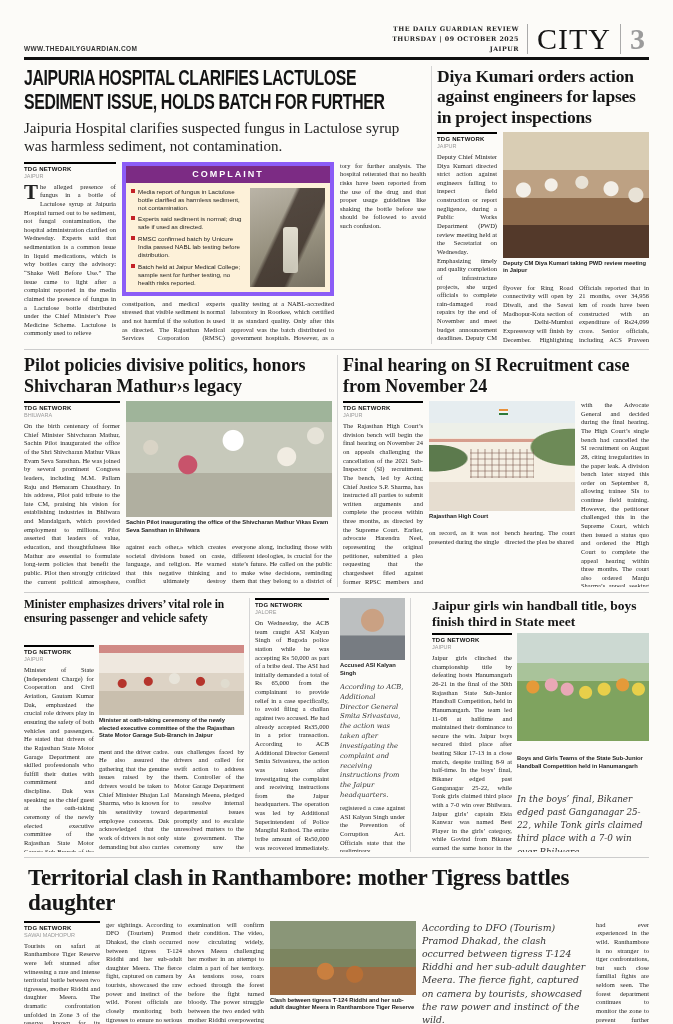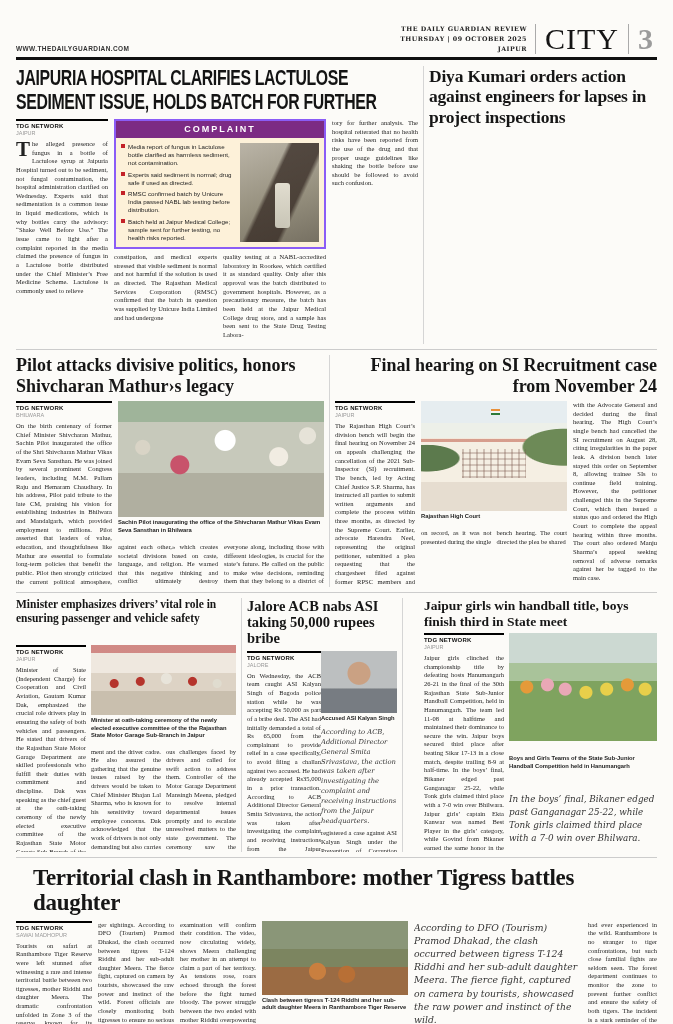--- a/index.html
+++ b/index.html
@@ -1,17 +1,17 @@
 <!DOCTYPE html>
 <html><head>
 <meta charset="utf-8">
 <style>
   html,body{margin:0;padding:0;background:#e9e9e9;}
   .sheet{width:673px;height:1024px;background:#fcfbf8;box-sizing:border-box;
-         padding:24px 16px 8px;font-family:"Liberation Serif",serif;color:#1c1c1c;
+         padding:24px 24px 8px;font-family:"Liberation Serif",serif;color:#1c1c1c;
          overflow:hidden;position:relative;}
   
   .mast{display:flex;justify-content:space-between;align-items:flex-end;}
   .url{font:700 6.5px "Liberation Sans",sans-serif;letter-spacing:.4px;color:#333;padding-bottom:2px;}
   .mast-right{display:flex;align-items:stretch;}
   .mast-lines{text-align:right;font:700 6.3px/1.55 "DejaVu Serif",serif;letter-spacing:.5px;color:#222;padding-right:8px;align-self:center;}
   .city{font:400 30px/1 "Liberation Serif",serif;letter-spacing:1px;padding:0 9px;
         border-left:1px solid #aaa;display:flex;align-items:center;color:#151515;}
   .pageno{font:700 30px/1 "Liberation Serif",serif;color:#9b9b9b;padding:0 4px 0 9px;
         border-left:1px solid #aaa;display:flex;align-items:center;}
@@ -32,35 +32,35 @@
   .secA{display:flex;height:278px;margin-top:6px;}
   .artL{width:402px;flex:none;display:flex;flex-direction:column;}
   .h-main{height:50px;overflow:hidden;margin:0 0 3px;}
   .h-main-i{display:block;width:558px;transform:scaleX(.72);transform-origin:0 0;
             font:700 22px/1.1 "Liberation Sans",sans-serif;letter-spacing:-.5px;color:#141414;}
   .subhead{font:400 15px/1.22 "Liberation Serif",serif;margin:0 0 6px;color:#222;}
   .a1cols{display:flex;gap:6px;flex:1;overflow:hidden;}
   .a1c1{width:92px;flex:none;}
   .a1mid{width:212px;flex:none;display:flex;flex-direction:column;}
   .a1q{flex:1;overflow:hidden;}
-  .cplt{background:#fdf1d9;border:2px solid #8b5cf6;}
+  .cplt{background:#fdf1d9;border:4px solid #8b5cf6;}
   .cplt-h{background:#7c2b84;color:#fff;font:700 9px/1 "Liberation Sans",sans-serif;
           letter-spacing:2px;text-align:center;padding:4px 0;}
   .cplt-b{display:flex;gap:5px;padding:5px;}
   .blt-list{width:114px;flex:none;display:flex;flex-direction:column;gap:3.5px;}
   .blt{display:flex;gap:3px;font:400 6.2px/1.3 "Liberation Sans",sans-serif;text-align:left;color:#222;}
   .blt .sq{flex:none;width:4px;height:4px;background:#c32127;margin-top:1px;}
   .ph-bottle{flex:1;min-height:96px;background:
       linear-gradient(115deg, rgba(40,30,25,0) 38%, rgba(52,40,34,.75) 42% 66%, rgba(40,30,25,0) 70%),
       linear-gradient(160deg,#bab4a7,#97917f 55%,#767062);}
   .ph-bottle::after{content:"";position:absolute;left:44%;top:40%;width:15px;height:46%;
       background:linear-gradient(180deg,#e9e5d7,#cfccbd);border-radius:3px;opacity:.95;}
   .a1two{display:flex;gap:6px;margin-top:4px;flex:1;overflow:hidden;}
   .a1two .bt{flex:1;}
-  .artR{flex:1;display:flex;flex-direction:row;overflow:hidden;}
+  .artR{flex:1;display:flex;flex-direction:column;overflow:hidden;}
   .h-diya{font-size:17.5px;line-height:1.16;letter-spacing:-.2px;margin-bottom:5px;}
   .diya-cols{display:flex;gap:6px;flex:1;overflow:hidden;}
   .diya-c1{width:60px;flex:none;}
   .diya-r{flex:1;display:flex;flex-direction:column;overflow:hidden;}
   .ph-meeting{height:126px;background:
       radial-gradient(circle at 14% 46%, #f3efe8 0 7px, transparent 8px),
       radial-gradient(circle at 33% 42%, #f3efe8 0 6px, transparent 7px),
       radial-gradient(circle at 54% 40%, #e8e2d6 0 6px, transparent 7px),
       radial-gradient(circle at 74% 45%, #f3efe8 0 7px, transparent 8px),
       radial-gradient(circle at 91% 50%, #e8e2d6 0 7px, transparent 8px),
@@ -77,21 +77,21 @@
   .ph-crowd{height:116px;background:
       radial-gradient(circle at 52% 34%, #ffffff 0 10px, transparent 11px),
       radial-gradient(circle at 30% 55%, #c8536b 0 9px, transparent 10px),
       radial-gradient(circle at 78% 48%, #f1ece2 0 9px, transparent 10px),
       radial-gradient(circle at 12% 40%, #d9d4c6 0 7px, transparent 8px),
       radial-gradient(circle at 92% 30%, #e6e3d8 0 8px, transparent 9px),
       linear-gradient(180deg,#9fb49a 0 18%,#c7c9bb 18% 62%,#b0afa0 62%);}
   .pilot-two{display:flex;gap:6px;margin-top:3px;flex:1;overflow:hidden;}
   .pilot-two .bt{flex:1;}
   .artSI{flex:1;display:flex;flex-direction:column;overflow:hidden;}
-  .h-si{font-size:18px;line-height:1.14;margin-bottom:5px;text-align:right;}
+  .h-si{font-size:18px;line-height:1.14;margin-bottom:5px;}
   .si-cols{display:flex;gap:6px;flex:1;overflow:hidden;}
   .si-c1{width:80px;flex:none;}
   .si-mid{width:146px;flex:none;display:flex;flex-direction:column;}
   .ph-court{height:110px;background:
       radial-gradient(ellipse at 4% 52%, #5c7a4d 0 16%, transparent 17%),
       radial-gradient(ellipse at 98% 42%, #6d8a57 0 20%, transparent 21%),
       linear-gradient(180deg, transparent 34%, rgba(190,90,70,.55) 35% 37%, transparent 37%),
       linear-gradient(180deg,#e6edf0 0 20%,#edf0e9 20% 34%,#f5efe3 34% 74%,#e6ddd0 74%);}
   .ph-court::before{content:"";position:absolute;left:48%;top:7%;width:9px;height:6px;
       background:linear-gradient(180deg,#e8903a 33%,#f4f4f4 33% 66%,#2d7a3a 66%);}
@@ -113,21 +113,21 @@
       radial-gradient(circle at 34% 52%, #b5342c 0 4px, transparent 5px),
       radial-gradient(circle at 52% 48%, #e8e4da 0 5px, transparent 6px),
       radial-gradient(circle at 70% 52%, #b5342c 0 4px, transparent 5px),
       radial-gradient(circle at 87% 55%, #e0dccf 0 4px, transparent 5px),
       linear-gradient(180deg, rgba(178,44,44,.5) 0 12%, transparent 12%),
       linear-gradient(180deg,#efe8df 0 40%,#ddd3c5 40% 66%,#c9bfae 66%);}
   .min-two{display:flex;gap:5px;margin-top:2px;flex:1;overflow:hidden;}
   .min-two .bt{flex:1;}
   .artJal{width:150px;flex:none;display:flex;flex-direction:column;overflow:hidden;}
   .h-jal{font-size:14.5px;line-height:1.12;margin-bottom:4px;}
-  .jal-cols{display:flex;gap:0;flex:1;overflow:hidden;}
+  .jal-cols{display:flex;gap:11px;flex:1;overflow:hidden;}
   .jal-c1{width:74px;flex:none;}
   .jal-r{flex:1;overflow:hidden;}
   .ph-portrait{height:62px;background:
       radial-gradient(circle at 50% 36%, #caa183 0 11px, transparent 12px),
       linear-gradient(180deg, transparent 60%, #777c82 62%),
       linear-gradient(180deg,#bcbfc0 0 60%,#a2a6a8 60%);}
   .pq-sm{font:italic 400 6.8px/1.45 "DejaVu Serif",serif;margin:4px 0 3px;color:#333;}
   .artHB{flex:1;display:flex;flex-direction:column;overflow:hidden;margin-left:16px;}
   .h-hb{font-size:13.5px;line-height:1.15;margin-bottom:4px;}
   .hb-cols{display:flex;gap:5px;flex:1;overflow:hidden;}
@@ -140,21 +140,21 @@
       radial-gradient(circle at 52% 55%, #e8cf4a 0 6px, transparent 7px),
       radial-gradient(circle at 66% 52%, #e8cf4a 0 6px, transparent 7px),
       radial-gradient(circle at 80% 48%, #e59a39 0 6px, transparent 7px),
       radial-gradient(circle at 92% 52%, #e8cf4a 0 6px, transparent 7px),
       linear-gradient(180deg,#ccd9d2 0 28%,#a9c39a 28% 44%,#7fa35f 44%);}
   .pq-hb{font:italic 400 8.8px/1.5 "DejaVu Serif",serif;margin:5px 0 3px;color:#333;}
   .hb-two{display:flex;gap:5px;flex:1;overflow:hidden;}
   .hb-two .bt{flex:1;}
   
   .secD{display:flex;flex-direction:column;}
-  .h-tig{font-size:23px;line-height:1.1;letter-spacing:-.3px;margin:2px 17px 5px;}
+  .h-tig{font-size:23px;line-height:1.1;letter-spacing:-.3px;margin:2px 4px 5px;}
   .tig-cols{display:flex;gap:6px;height:122px;overflow:hidden;}
   .tig-c{width:76px;flex:none;}
   .tig-ph{width:146px;flex:none;}
   .ph-tigers{height:74px;background:
       radial-gradient(circle at 38% 68%, #c97f3f 0 8px, transparent 9px),
       radial-gradient(circle at 58% 72%, #b86f35 0 8px, transparent 9px),
       linear-gradient(180deg,#8a9678 0 38%,#7c8560 38% 62%,#9b6b43 62%);}
   .tig-qb{width:168px;flex:none;display:flex;flex-direction:column;overflow:hidden;}
   .pq-tig{font:italic 400 9.3px/1.42 "DejaVu Serif",serif;margin:0 0 4px;color:#333;}
   .tig-c6{flex:1;overflow:hidden;}
@@ -179,20 +179,21 @@
     </div>
     <div class="thick-rule"></div>
   </header>
 
   <section class="secA">
 
     <article class="artL">
       <h1 class="h-main">
           <span class="h-main-i">JAIPURIA HOSPITAL CLARIFIES LACTULOSE SEDIMENT ISSUE, HOLDS BATCH FOR FURTHER TESTING</span>
         </h1>
+      <p class="subhead">Jaipuria Hospital clarifies suspected fungus in Lactulose syrup was harmless sediment, not contamination.</p>
       <div class="a1cols">
         <div class="a1c1">
           <div class="byl">
             <div class="n">TDG NETWORK</div>
             <div class="p">JAIPUR</div>
           </div>
           <p class="bt"><span class="dropcap">T</span><span>he alleged presence of fungus in a bottle of Lactulose syrup at Jaipuria Hospital turned out to be sediment, not fungal contamination, the hospital administration clarified on Wednesday. Experts said that sedimentation is a common issue in liquid medications, which is why bottles carry the advisory: “Shake Well Before Use.” The issue came to light after a complaint reported in the media claimed the presence of fungus in a Lactulose bottle distributed under the Chief Minister’s Free Medicine Scheme. Lactulose is commonly used to relieve</span></p>
         </div>
         <div class="a1mid">
           <div class="cplt">
@@ -252,21 +253,21 @@
         </div>
       </div>
     </article>
   </section>
 
   <div class="hsep"></div>
 
   <section class="secB">
 
     <article class="artPilot">
-      <h2 class="hser h-pilot">Pilot attacks divisive politics, honors Shivcharan Mathur›s legacy</h2>
+      <h2 class="hser h-pilot">Pilot policies divisive politics, honors Shivcharan Mathur›s legacy</h2>
       <div class="pilot-cols">
         <div class="pilot-c1">
           <div class="byl">
             <div class="n">TDG NETWORK</div>
             <div class="p">BHILWARA</div>
           </div>
           <p class="bt">On the birth centenary of former Chief Minister Shivcharan Mathur, Sachin Pilot inaugurated the office of the Shri Shivcharan Mathur Vikas Evam Seva Sansthan. He was joined by several prominent Congress leaders, including M.M. Pallam Raju and Hemaram Chaudhary. In his address, Pilot paid tribute to the late CM, praising his vision for establishing industries in Bhilwara and Mandalgarh, which provided employment to millions. Pilot asserted that leaders of value, education, and thoughtfulness like Mathur are essential to formulate long-term policies that benefit the public. Pilot then strongly criticized the current political atmosphere, stating that the gap between the rich and poor has dangerously widened over the last decade. He decried the «politics of pitting people</p>
         </div>
         <div class="pilot-r">
           <div class="ph ph-crowd"></div>
@@ -327,21 +328,20 @@
             <p class="bt">ment and the driver cadre. He also assured the gathering that the genuine issues raised by the drivers would be taken to Chief Minister Bhajan Lal Sharma, who is known for his sensitivity toward employee concerns. Dak acknowledged that the work of drivers is not only demanding but also carries great responsibility. Beyond operating vehicles, drivers are accountable for the safety of the passengers they transport and must remain constantly aware of their rights and duties. President Pratap Singh Khardi highlighted the vari-</p>
             <p class="bt">ous challenges faced by drivers and called for swift action to address them. Controller of the Motor Garage Department Mansingh Meena, pledged to resolve internal departmental issues promptly and to escalate unresolved matters to the state government. The ceremony saw the presence of Chief Superintendent Suresh Sharma, Automobile Engineer Ravi Chaudhary, representatives from multiple employee organizations, and a large gathering of departmental drivers, all showing strong support for the new leadership.</p>
           </div>
         </div>
       </div>
     </article>
 
     <div class="vsep"></div>
 
     <article class="artJal">
-      <h3 class="hser h-jal">Jalore ACB nabs ASI taking 50,000 rupees bribe</h3>
       <div class="jal-cols">
         <div class="jal-c1">
           <div class="byl">
             <div class="n">TDG NETWORK</div>
             <div class="p">JALORE</div>
           </div>
           <p class="bt">On Wednesday, the ACB team caught ASI Kalyan Singh of Bagoda police station while he was accepting Rs 50,000 as part of a bribe deal. The ASI had initially demanded a total of Rs 65,000 from the complainant to provide relief in a case specifically, to avoid filing a challan against two accused. He had already accepted Rs35,000 in a prior transaction. According to ACB Additional Director General Smita Srivastava, the action was taken after investigating the complaint and receiving instructions from the Jaipur headquarters. The operation was led by Additional Superintendent of Police Mangilal Rathod. The entire bribe amount of Rs50,000 was recovered immediately. The ACB has</p>
         </div>
         <div class="jal-r">
           <div class="ph ph-portrait"></div>

